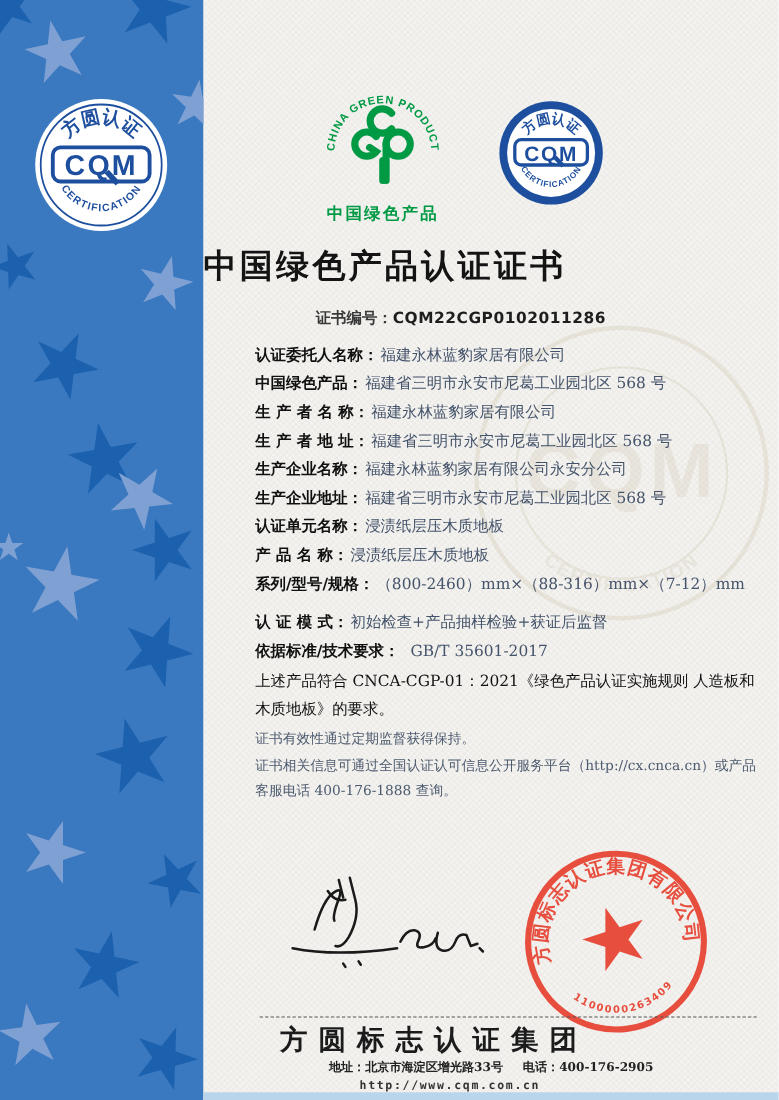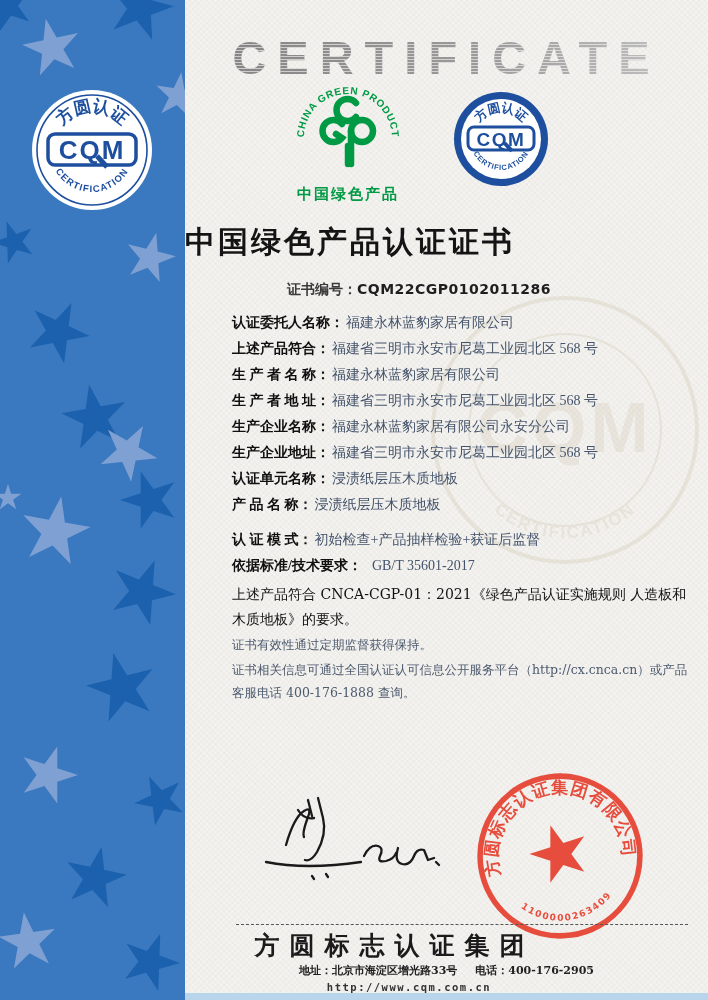--- a/index.html
+++ b/index.html
@@ -26,21 +26,21 @@
   .cqm-badge{position:absolute;left:267px;top:90px;}
 
   .main-title{position:absolute;left:0;top:222px;width:523px;text-align:left;
     font-size:30px;font-weight:bold;color:#141414;letter-spacing:3px;white-space:nowrap;}
   .cert-no{position:absolute;left:0;top:281px;width:438px;text-align:center;font-size:14px;
     padding-left:30px;box-sizing:border-box;white-space:nowrap;}
   .cert-no .lbl{font-weight:bold;color:#3a3a3a;}
   .cert-no .val{font-family:"DejaVu Sans",sans-serif;font-weight:bold;color:#1e1e1e;letter-spacing:0.5px;}
 
   .fields{position:absolute;left:47px;top:313px;width:462px;font-size:14px;}
-  .row{display:flex;align-items:center;line-height:20.5px;margin-bottom:5.5px;font-family:Liberation Serif, serif;}
+  .row{display:flex;align-items:center;line-height:20.5px;margin-bottom:5.5px;}
   .row .lbl{font-weight:bold;color:#101010;white-space:pre;flex:none;}
   .row .val{color:#44536a;margin-left:2px;white-space:nowrap;}
   .mode-gap{height:9px;}
   .compliance{margin-top:2px;font-weight:normal;color:#111;line-height:25px;font-size:14px;}
   .dates{margin-top:7px;display:flex;justify-content:space-between;padding-right:6px;
     font-size:13.5px;color:#41526b;line-height:20px;}
   .dates .lbl{color:#3f4f63;}
   .notes{margin-top:1px;font-size:12.5px;color:#4c5a6e;line-height:23.5px;}
   .notes p{margin:0 0 1px 0;}
 
@@ -113,21 +113,20 @@
     </g>
     <text x="150" y="172" text-anchor="middle" font-size="70" font-weight="bold" letter-spacing="4" fill="#d5ccb6" font-family="Liberation Sans,sans-serif">CQM</text>
     <path id="wm-bot" d="M42 150 A108 108 0 1 0 258 150" fill="none"></path>
     <text font-size="17" font-weight="bold" letter-spacing="2" fill="#d5ccb6" font-family="Liberation Sans,sans-serif">
       <textPath href="#wm-bot" startOffset="50%" text-anchor="middle">CERTIFICATION</textPath>
     </text>
   </svg>
 
   <div class="content">
 
-    <div class="cert-heading">CERTIFICATE</div>
 
     <svg class="green-logo" width="136" height="122" viewBox="0 0 136 122">
       <path id="gl-arc" d="M42.8 90 A44 44 0 1 1 93.2 90" fill="none"></path>
       <text font-size="10" font-weight="bold" letter-spacing="0.8" fill="#009a44" font-family="Liberation Sans,sans-serif">
         <textPath href="#gl-arc" startOffset="50%" text-anchor="middle">CHINA GREEN PRODUCT</textPath>
       </text>
       <g stroke="#009a44" stroke-width="6.5" fill="none" stroke-linecap="round">
         <path d="M76 33 A11 11 0 1 1 76 19"></path>
         <path d="M62 40 A11 11 0 1 0 62 54 L56 50"></path>
         <circle cx="82" cy="47" r="11"></circle>
@@ -158,21 +157,21 @@
     <div class="cert-no">
       <span class="lbl">证书编号：</span><span class="val">CQM22CGP0102011286</span>
     </div>
 
     <div class="fields">
       <div class="row">
           <span class="lbl">认证委托人名称：</span>
           <span class="val">福建永林蓝豹家居有限公司</span>
         </div>
       <div class="row">
-          <span class="lbl">上述产品符合：</span>
+          <span class="lbl">中国绿色产品：</span>
           <span class="val">福建省三明市永安市尼葛工业园北区 568 号</span>
         </div>
       <div class="row">
           <span class="lbl">生 产 者 名 称：</span>
           <span class="val">福建永林蓝豹家居有限公司</span>
         </div>
       <div class="row">
           <span class="lbl">生 产 者 地 址：</span>
           <span class="val">福建省三明市永安市尼葛工业园北区 568 号</span>
         </div>
@@ -184,20 +183,24 @@
           <span class="lbl">生产企业地址：</span>
           <span class="val">福建省三明市永安市尼葛工业园北区 568 号</span>
         </div>
       <div class="row">
           <span class="lbl">认证单元名称：</span>
           <span class="val">浸渍纸层压木质地板</span>
         </div>
       <div class="row">
           <span class="lbl">产 品 名 称：</span>
           <span class="val">浸渍纸层压木质地板</span>
+        </div>
+      <div class="row">
+          <span class="lbl">系列/型号/规格：</span>
+          <span class="val">（800-2460）mm×（88-316）mm×（7-12）mm</span>
         </div>
 
       <div class="mode-gap"></div>
       <div class="row">
           <span class="lbl">认 证 模 式：</span>
           <span class="val">初始检查+产品抽样检验+获证后监督</span>
         </div>
       <div class="row">
           <span class="lbl">依据标准/技术要求：</span>
           <span class="val" style="margin-left:10px">GB/T 35601-2017</span>

